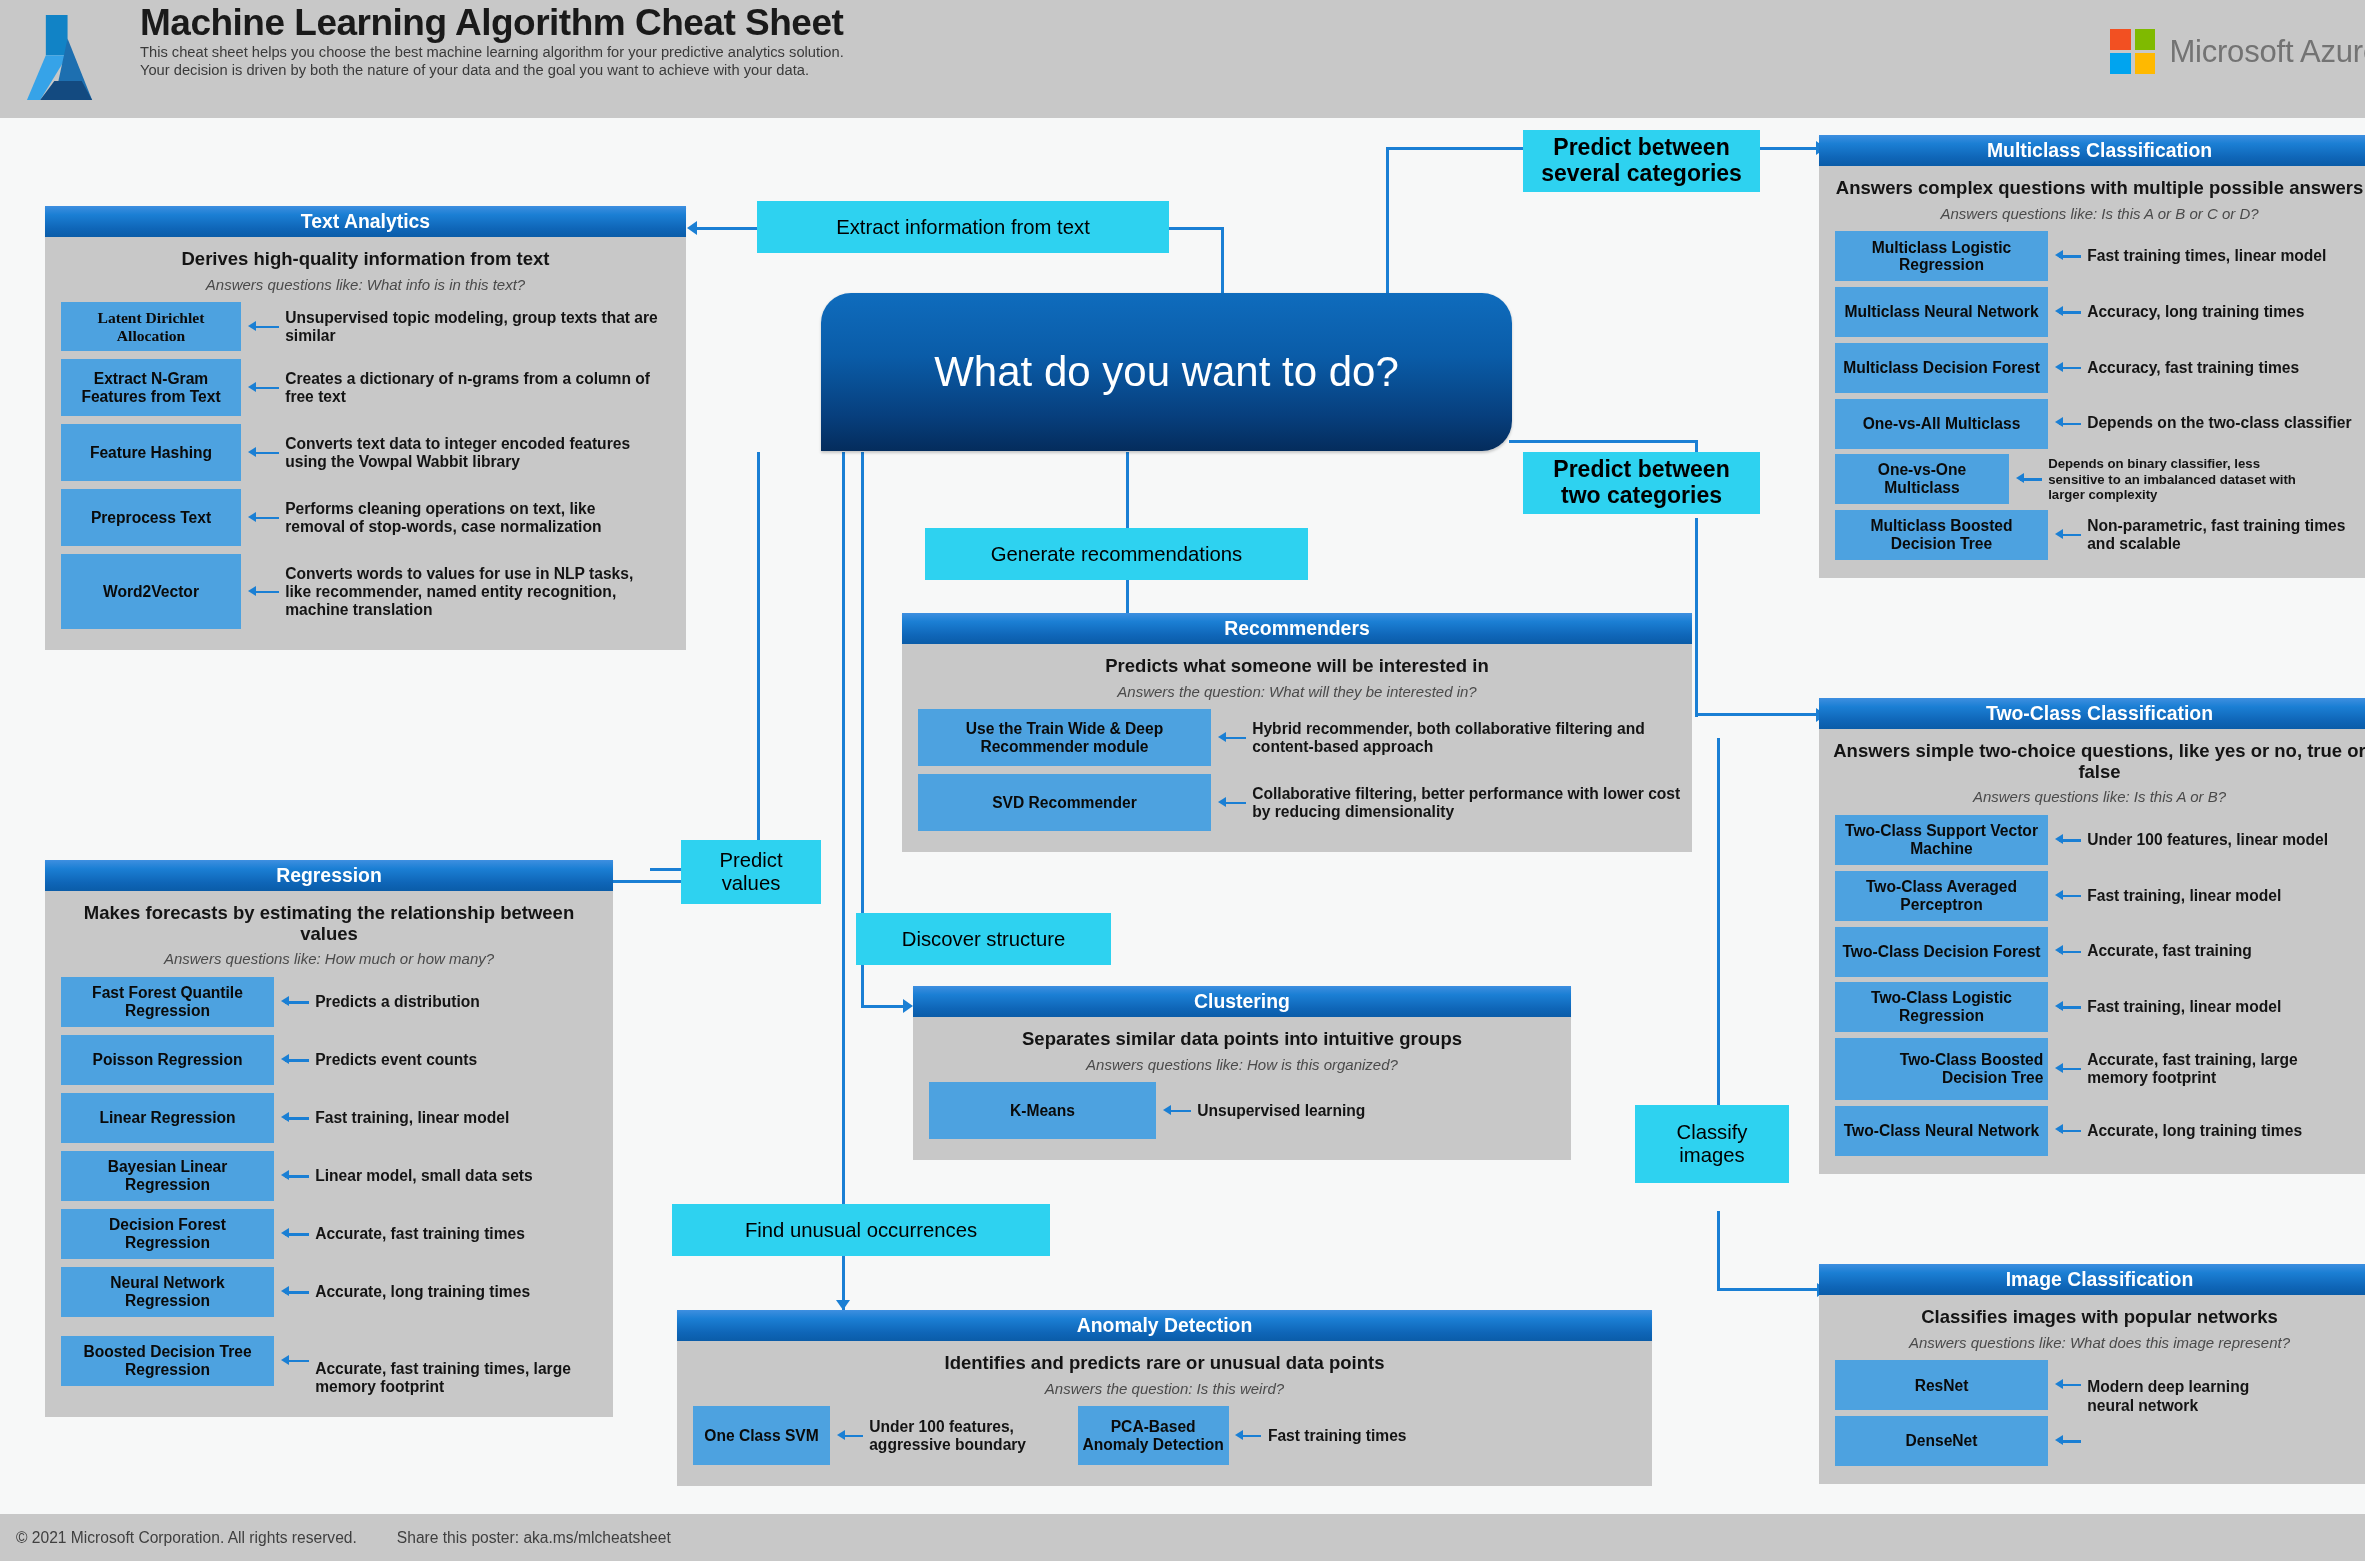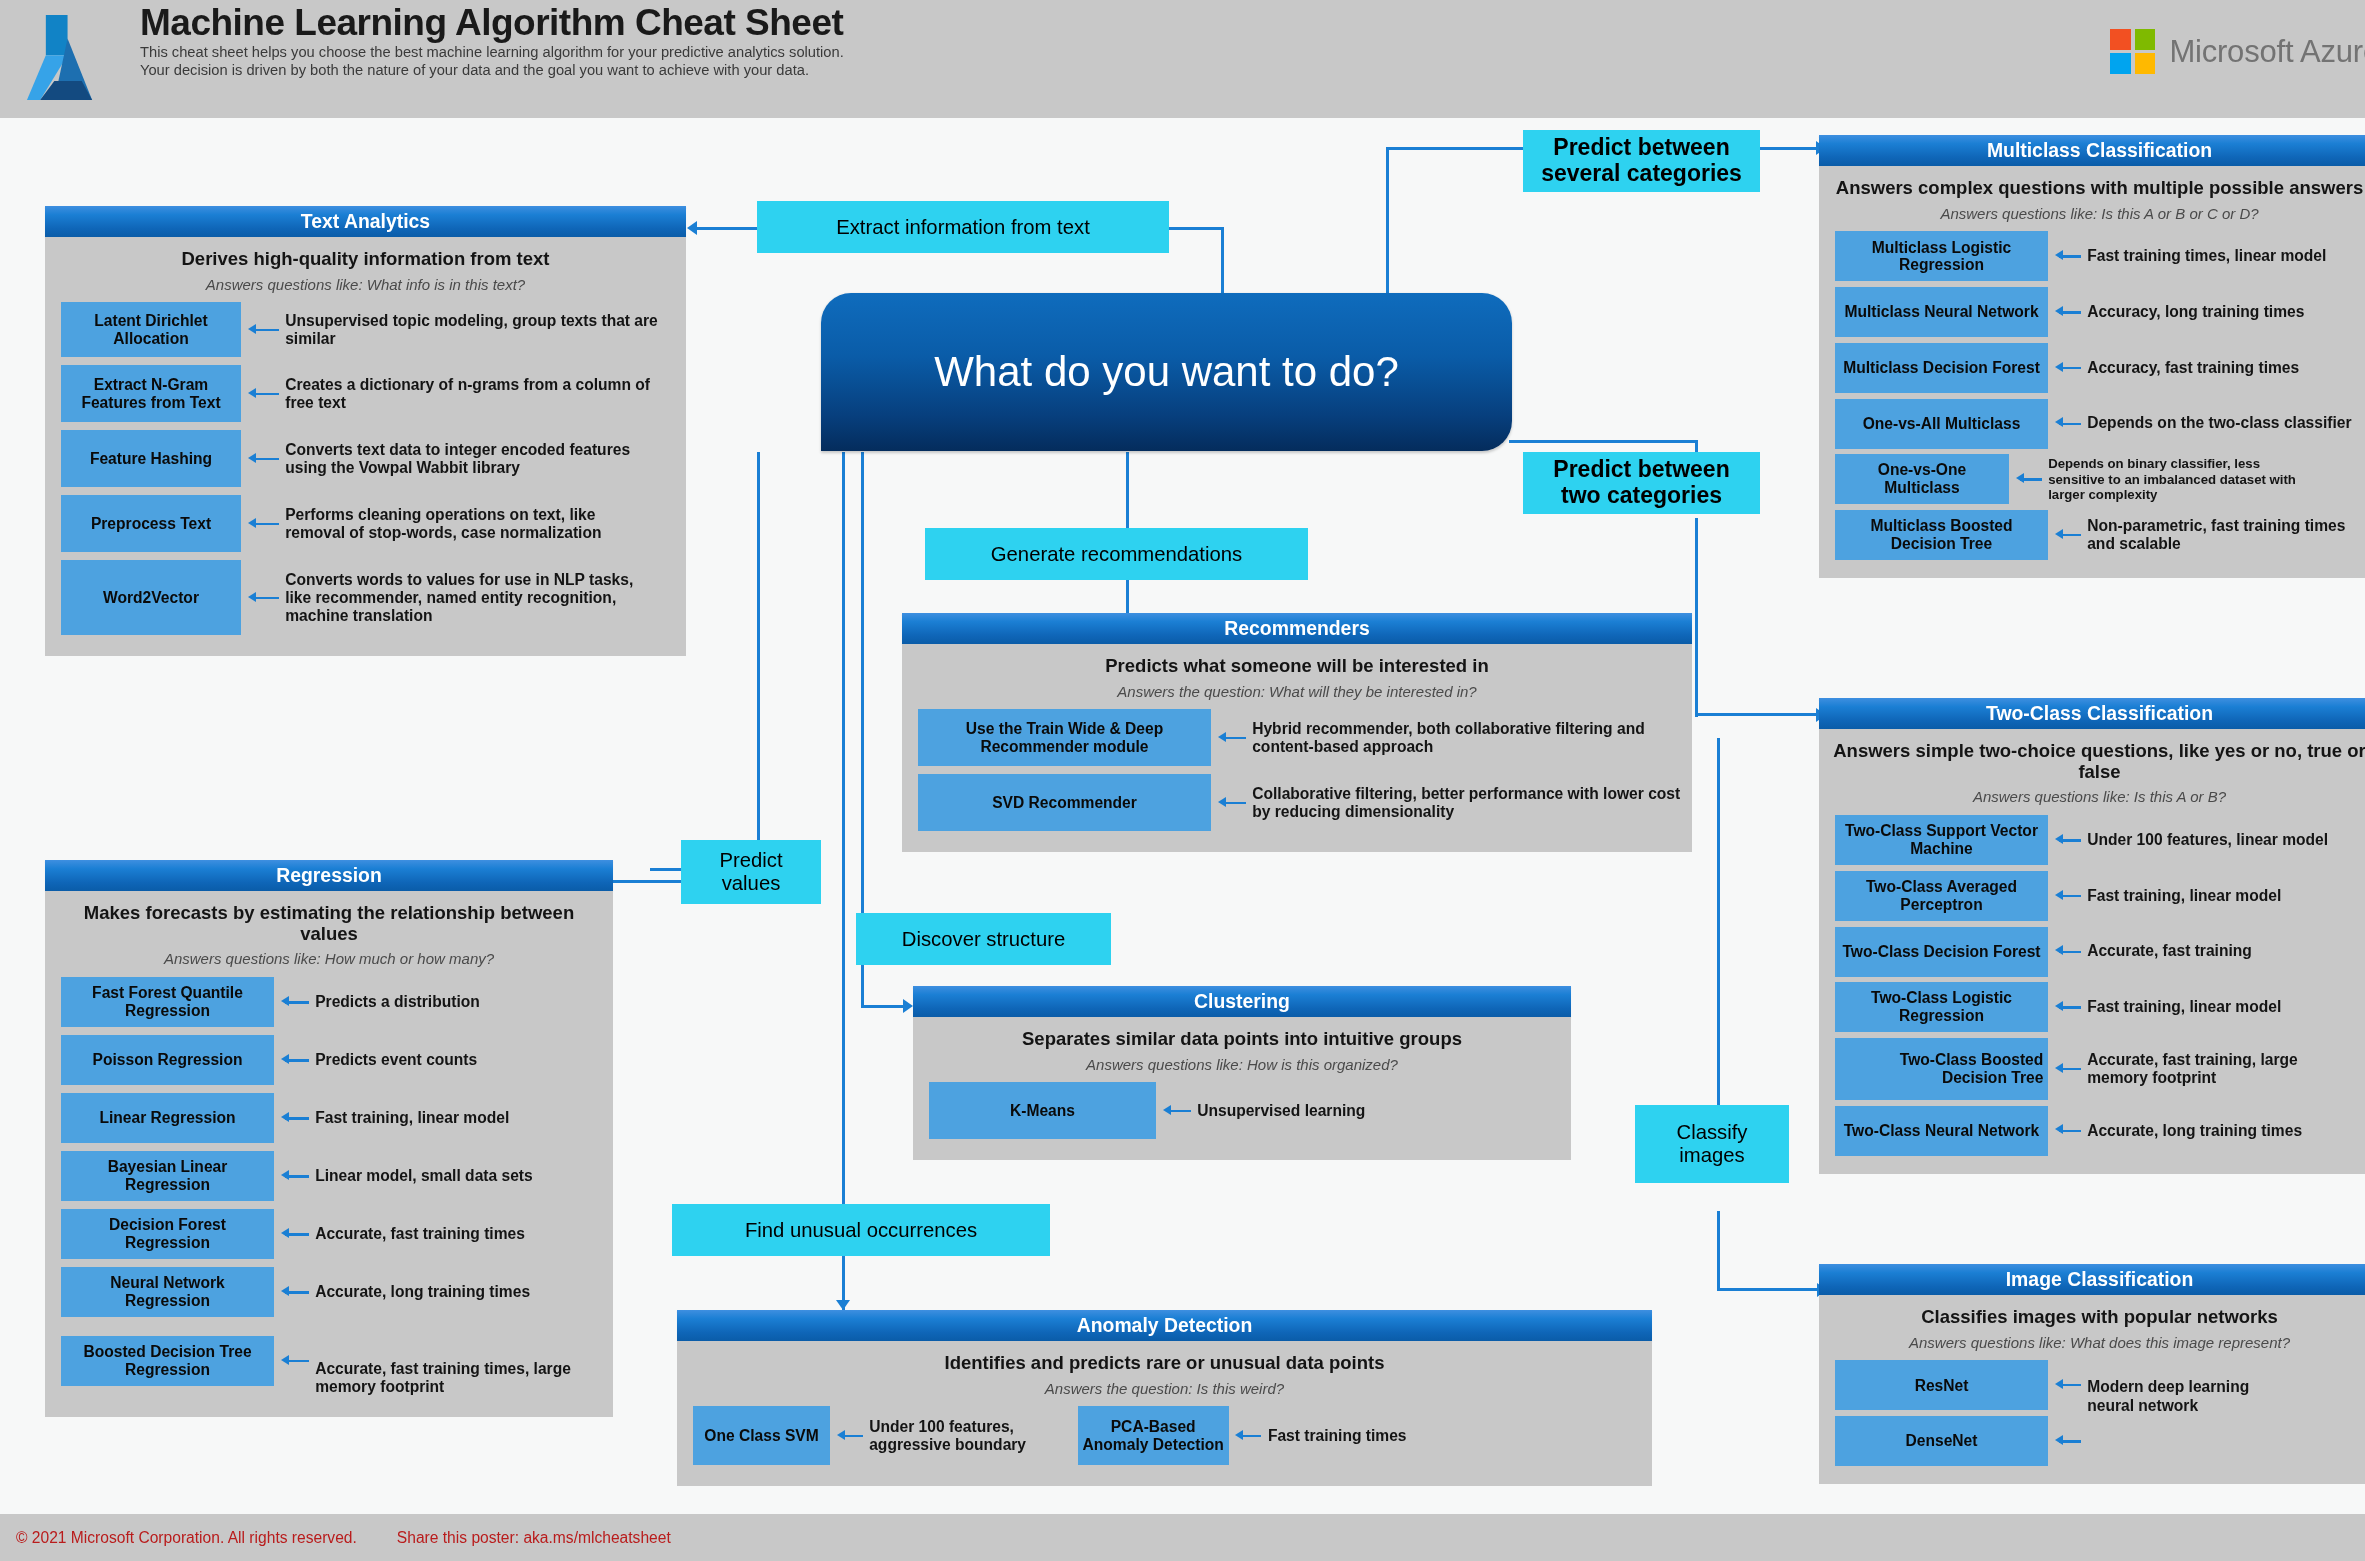--- a/index.html
+++ b/index.html
@@ -90,21 +90,21 @@
   .tip{position:absolute;width:0;height:0;}
   .tip-l{border-top:7px solid transparent;border-bottom:7px solid transparent;border-right:10.4px solid #1a7fd4;}
   .tip-r{border-top:7px solid transparent;border-bottom:7px solid transparent;border-left:10.4px solid #1a7fd4;}
   .tip-d{border-left:7px solid transparent;border-right:7px solid transparent;border-top:10.4px solid #1a7fd4;}
 
   
   #footer{
     position:absolute;left:0;bottom:0;width:2413px;height:47px;background:#c8c8c8;
     display:flex;align-items:center;
   }
-  #footer span{font-size:15.6px;color:#b91c1c;}
+  #footer span{font-size:15.6px;color:#404040;}
   #copyright{margin-left:16px;}
   #share{margin-left:40px;}
 </style>
 </head>
 <body>
 
 <div id="header">
   <svg id="azure-mark" viewBox="0 0 180 200">
     <polygon points="42,10 88,10 88,95 42,95" fill="#1183c6"></polygon>
     <polygon points="42,95 88,95 30,190 2,190" fill="#36a3e8"></polygon>
@@ -215,21 +215,21 @@
 </div>
 
 <div class="panel" style="left:45px;top:206px;width:641px;">
   <div class="panel-head">Text Analytics</div>
   <div class="panel-body">
     <div class="panel-lead">Derives high-quality information from text</div>
     <div class="panel-q">Answers questions like: What info is in this text?</div>
     <div class="rows">
 
       <div class="row">
-        <div class="algo" style="width:180px;height:55px;">Latent Dirichlet Allocation</div>
+        <div class="algo" style="width:180px;height:49px;font-family:Liberation Serif, serif;">Latent Dirichlet Allocation</div>
         <div class="arrow" style="width:31px;"></div>
         <div class="desc" style="width:374px;">Unsupervised topic modeling, group texts that are similar</div>
       </div>
 
       <div class="row">
         <div class="algo" style="width:180px;height:57px;">Extract N-Gram Features from Text</div>
         <div class="arrow" style="width:31px;"></div>
         <div class="desc" style="width:374px;">Creates a dictionary of n-grams from a column of free text</div>
       </div>
 

